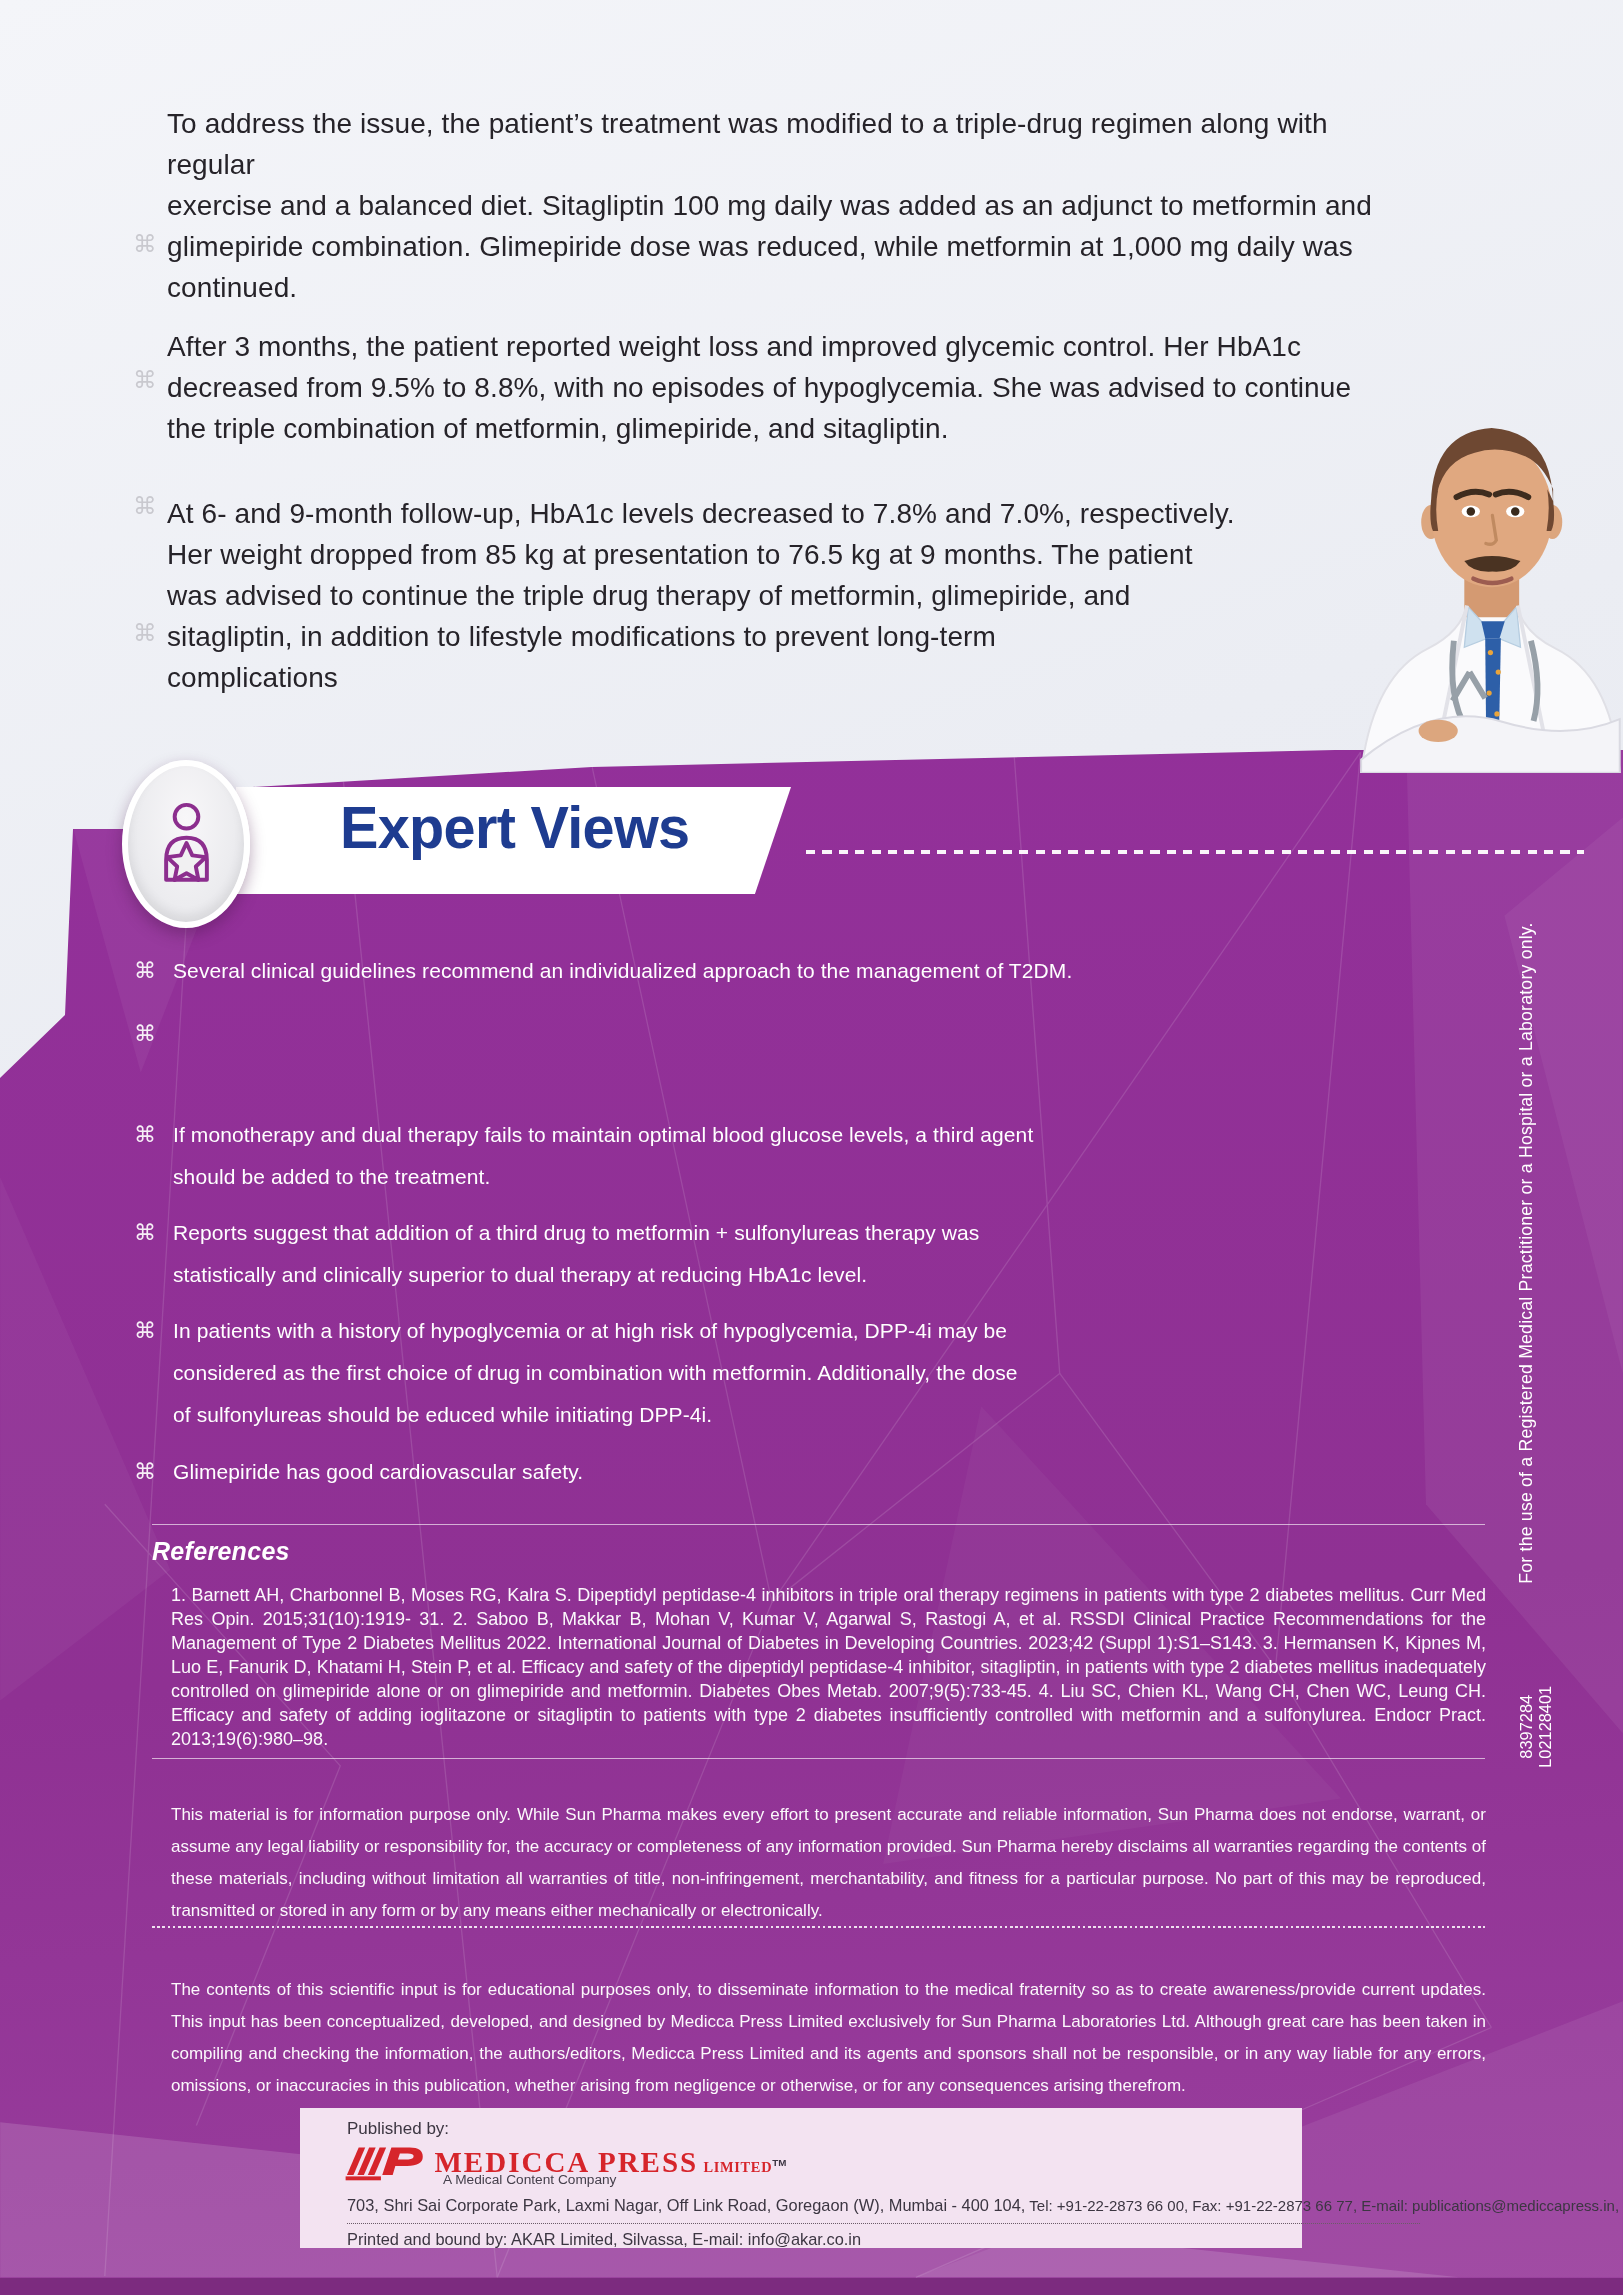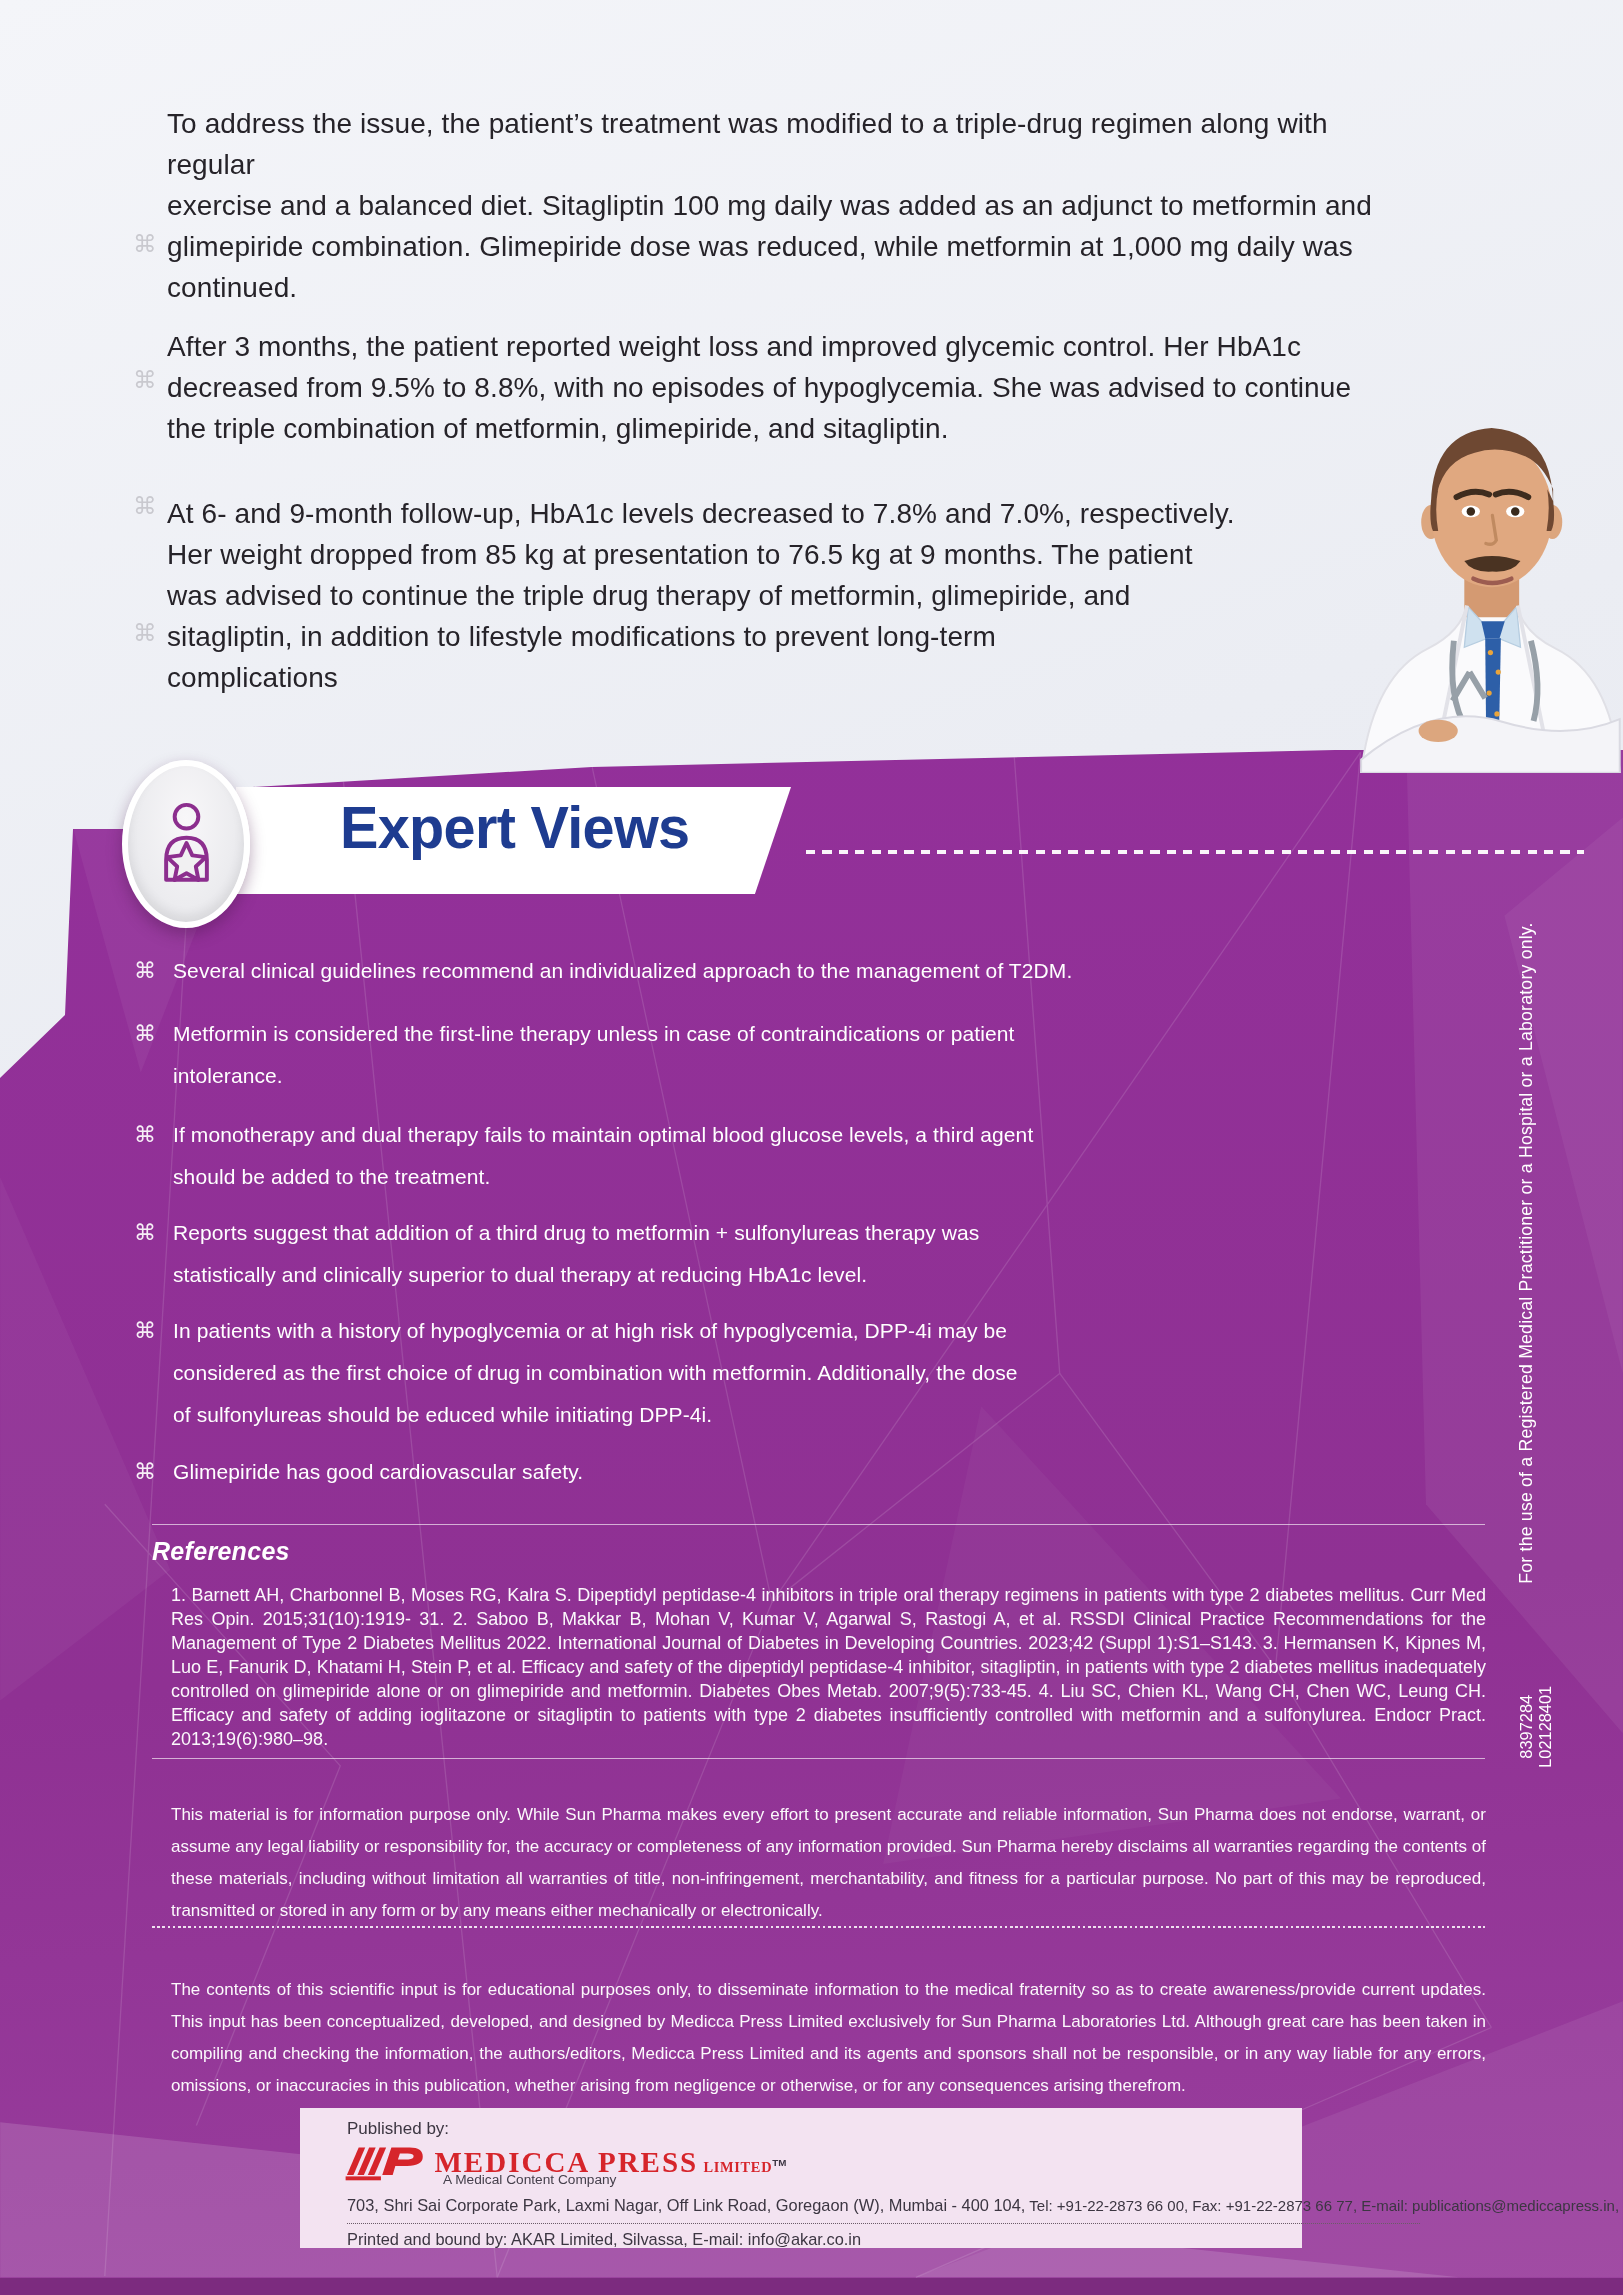--- a/index.html
+++ b/index.html
@@ -167,22 +167,20 @@
       <path d="M51,70 L59.8,88.9 L80.5,91.5 L65.2,105.8 L69.2,126.3 L51,116.2 L32.8,126.3 L36.8,105.8 L21.5,91.5 L42.2,88.9 Z" fill="#f1f0f2" stroke="#8c2e8e" stroke-width="6" stroke-linejoin="round"></path>
     </svg>
   </div>
 
   <div class="bullet b1">
     <span class="glyph">⌘</span>
     <span class="btext">Several clinical guidelines recommend an individualized approach to the management of T2DM.</span>
   </div>
   <div class="bullet b2">
     <span class="glyph">⌘</span>
-    <span class="btext">Metformin is considered the first-line therapy unless in case of contraindications or patient
-intolerance.</span>
   </div>
   <div class="bullet b3">
     <span class="glyph">⌘</span>
     <span class="btext">If monotherapy and dual therapy fails to maintain optimal blood glucose levels, a third agent
 should be added to the treatment.</span>
   </div>
   <div class="bullet b4">
     <span class="glyph">⌘</span>
     <span class="btext">Reports suggest that addition of a third drug to metformin + sulfonylureas therapy was
 statistically and clinically superior to dual therapy at reducing HbA1c level.</span>

